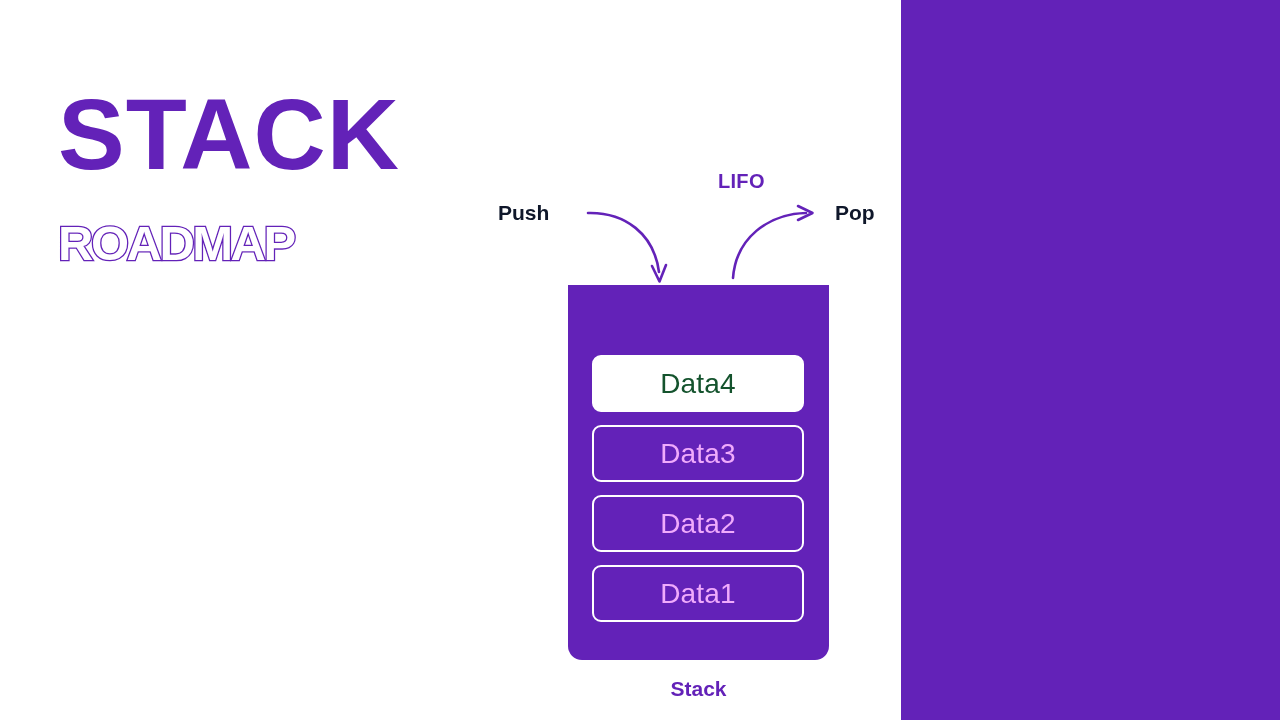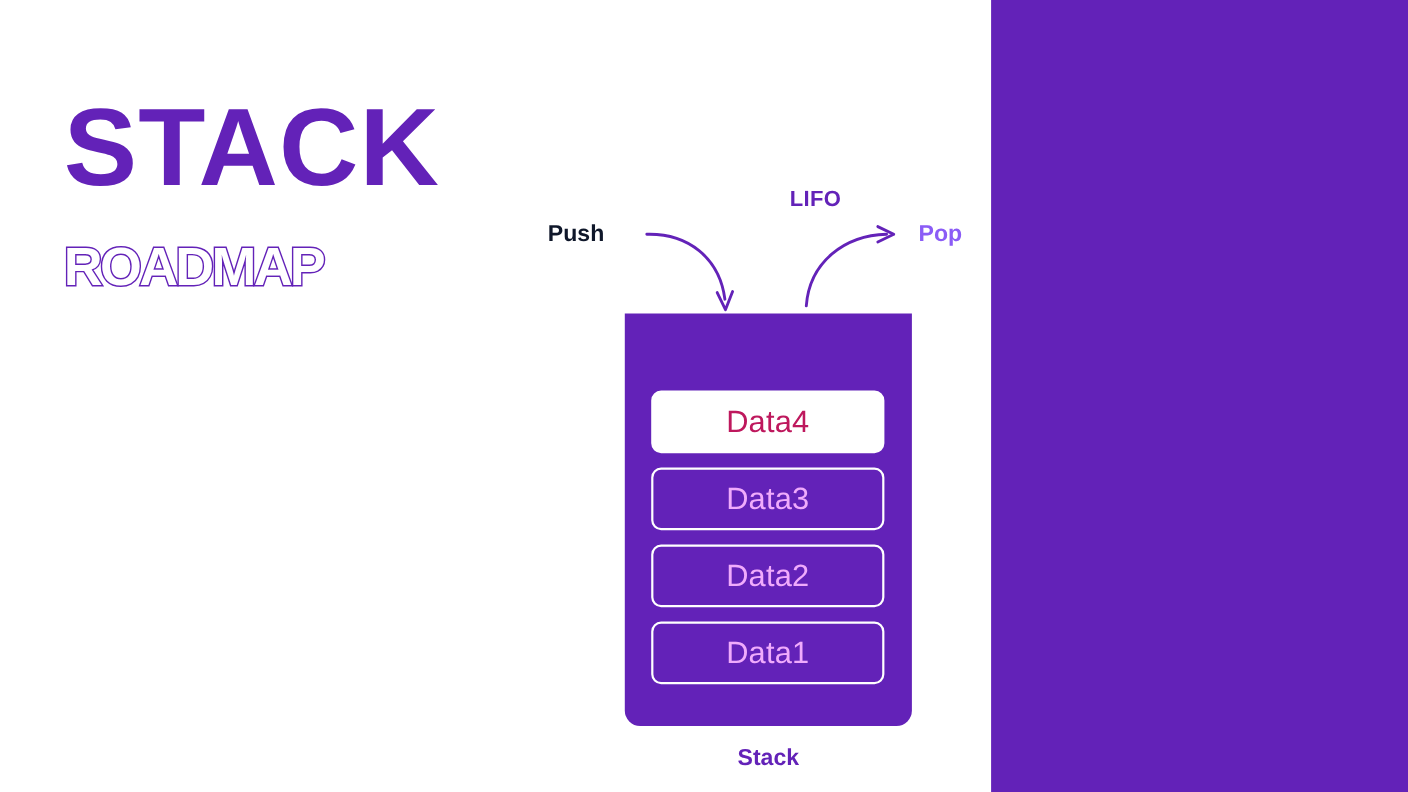--- a/index.html
+++ b/index.html
@@ -91,21 +91,21 @@
     color: #0f172a;
     white-space: nowrap;
   }
 
   .label-pop {
     position: absolute;
     left: 835px;
     top: 201px;
     font-size: 21px;
     font-weight: 700;
-    color: #8b5cf6;
+    color: #0f172a;
     white-space: nowrap;
   }
 
   .arrows {
     position: absolute;
     left: 0;
     top: 0;
     width: 901px;
     height: 720px;
     pointer-events: none;
@@ -140,21 +140,21 @@
     justify-content: center;
     font-size: 28px;
     font-weight: 400;
     letter-spacing: 0.2px;
     margin-bottom: 13px;
   }
 
   .stack-cell.filled {
     background: #ffffff;
     border: 2px solid #ffffff;
-    color: #be185d;
+    color: #14532d;
   }
 
   .stack-cell.outlined {
     background: transparent;
     border: 2px solid #ffffff;
     color: #f0abfc;
     margin-top: 12px;
   }
 
   .label-stack {

